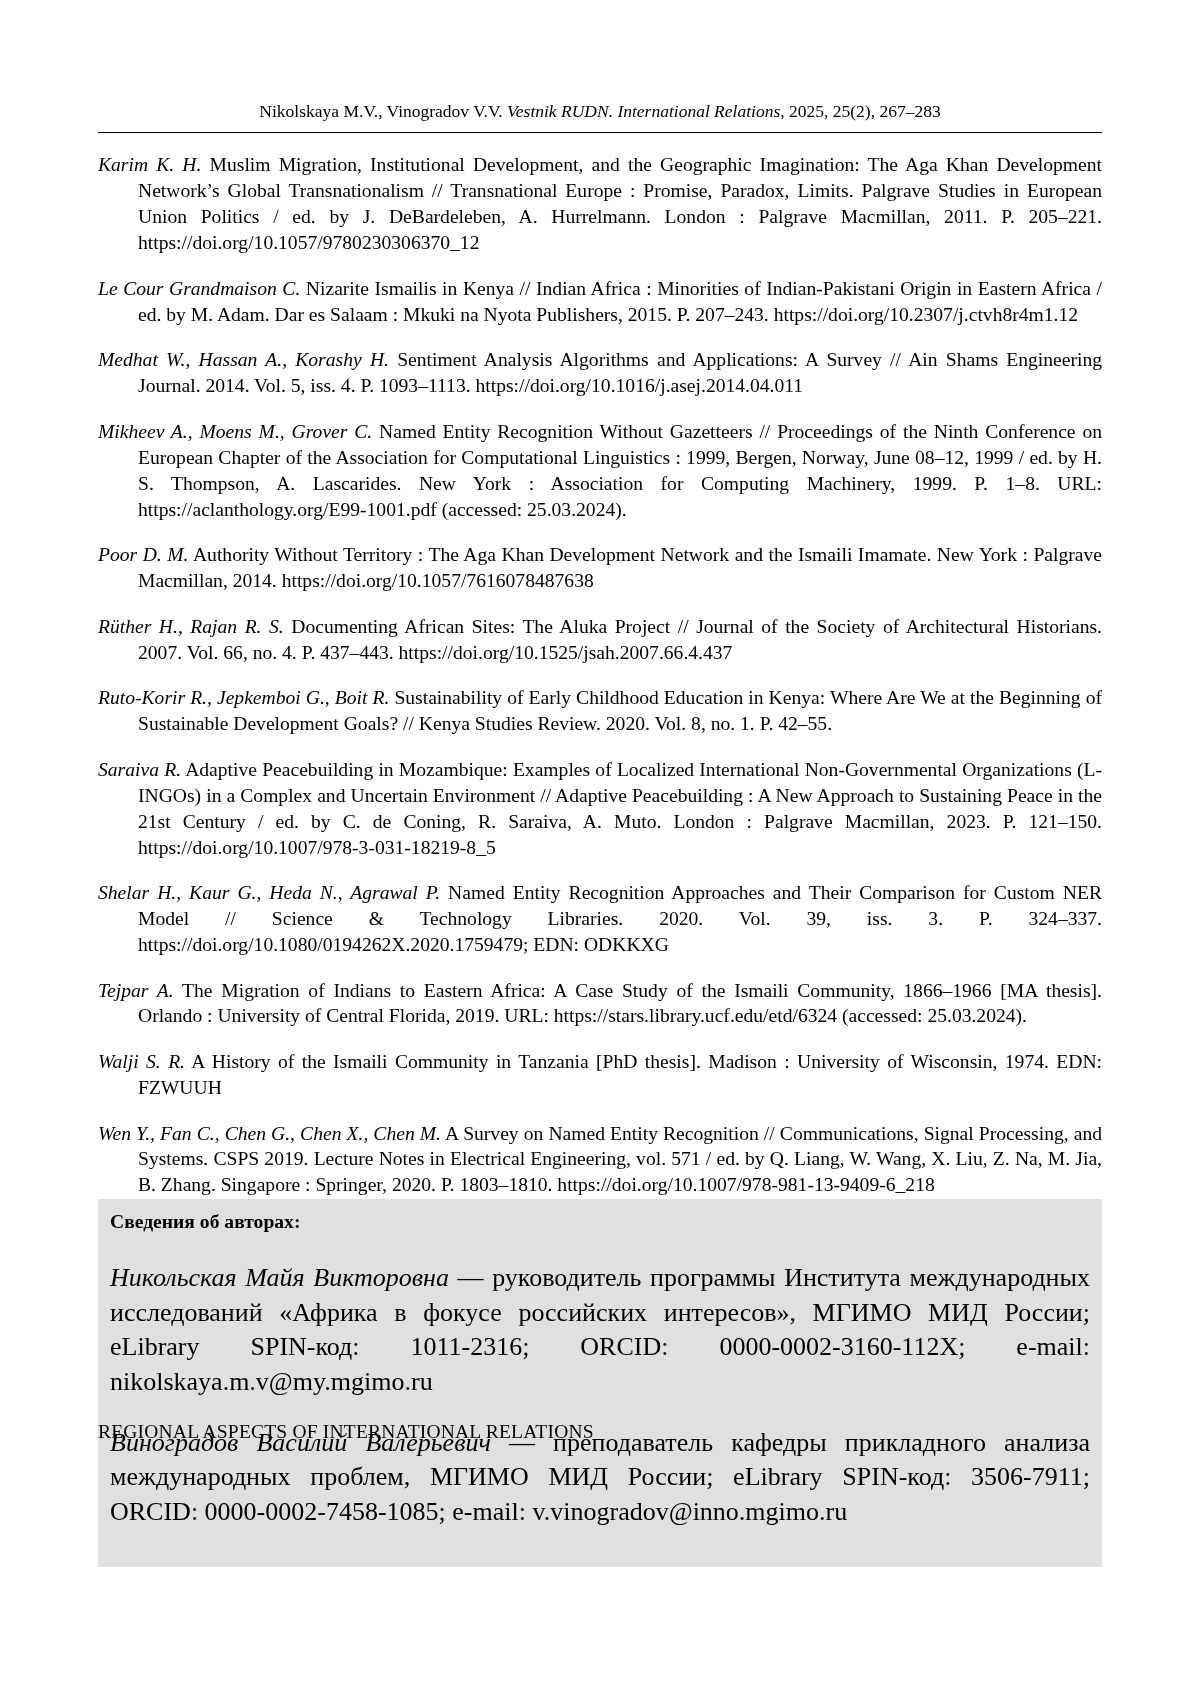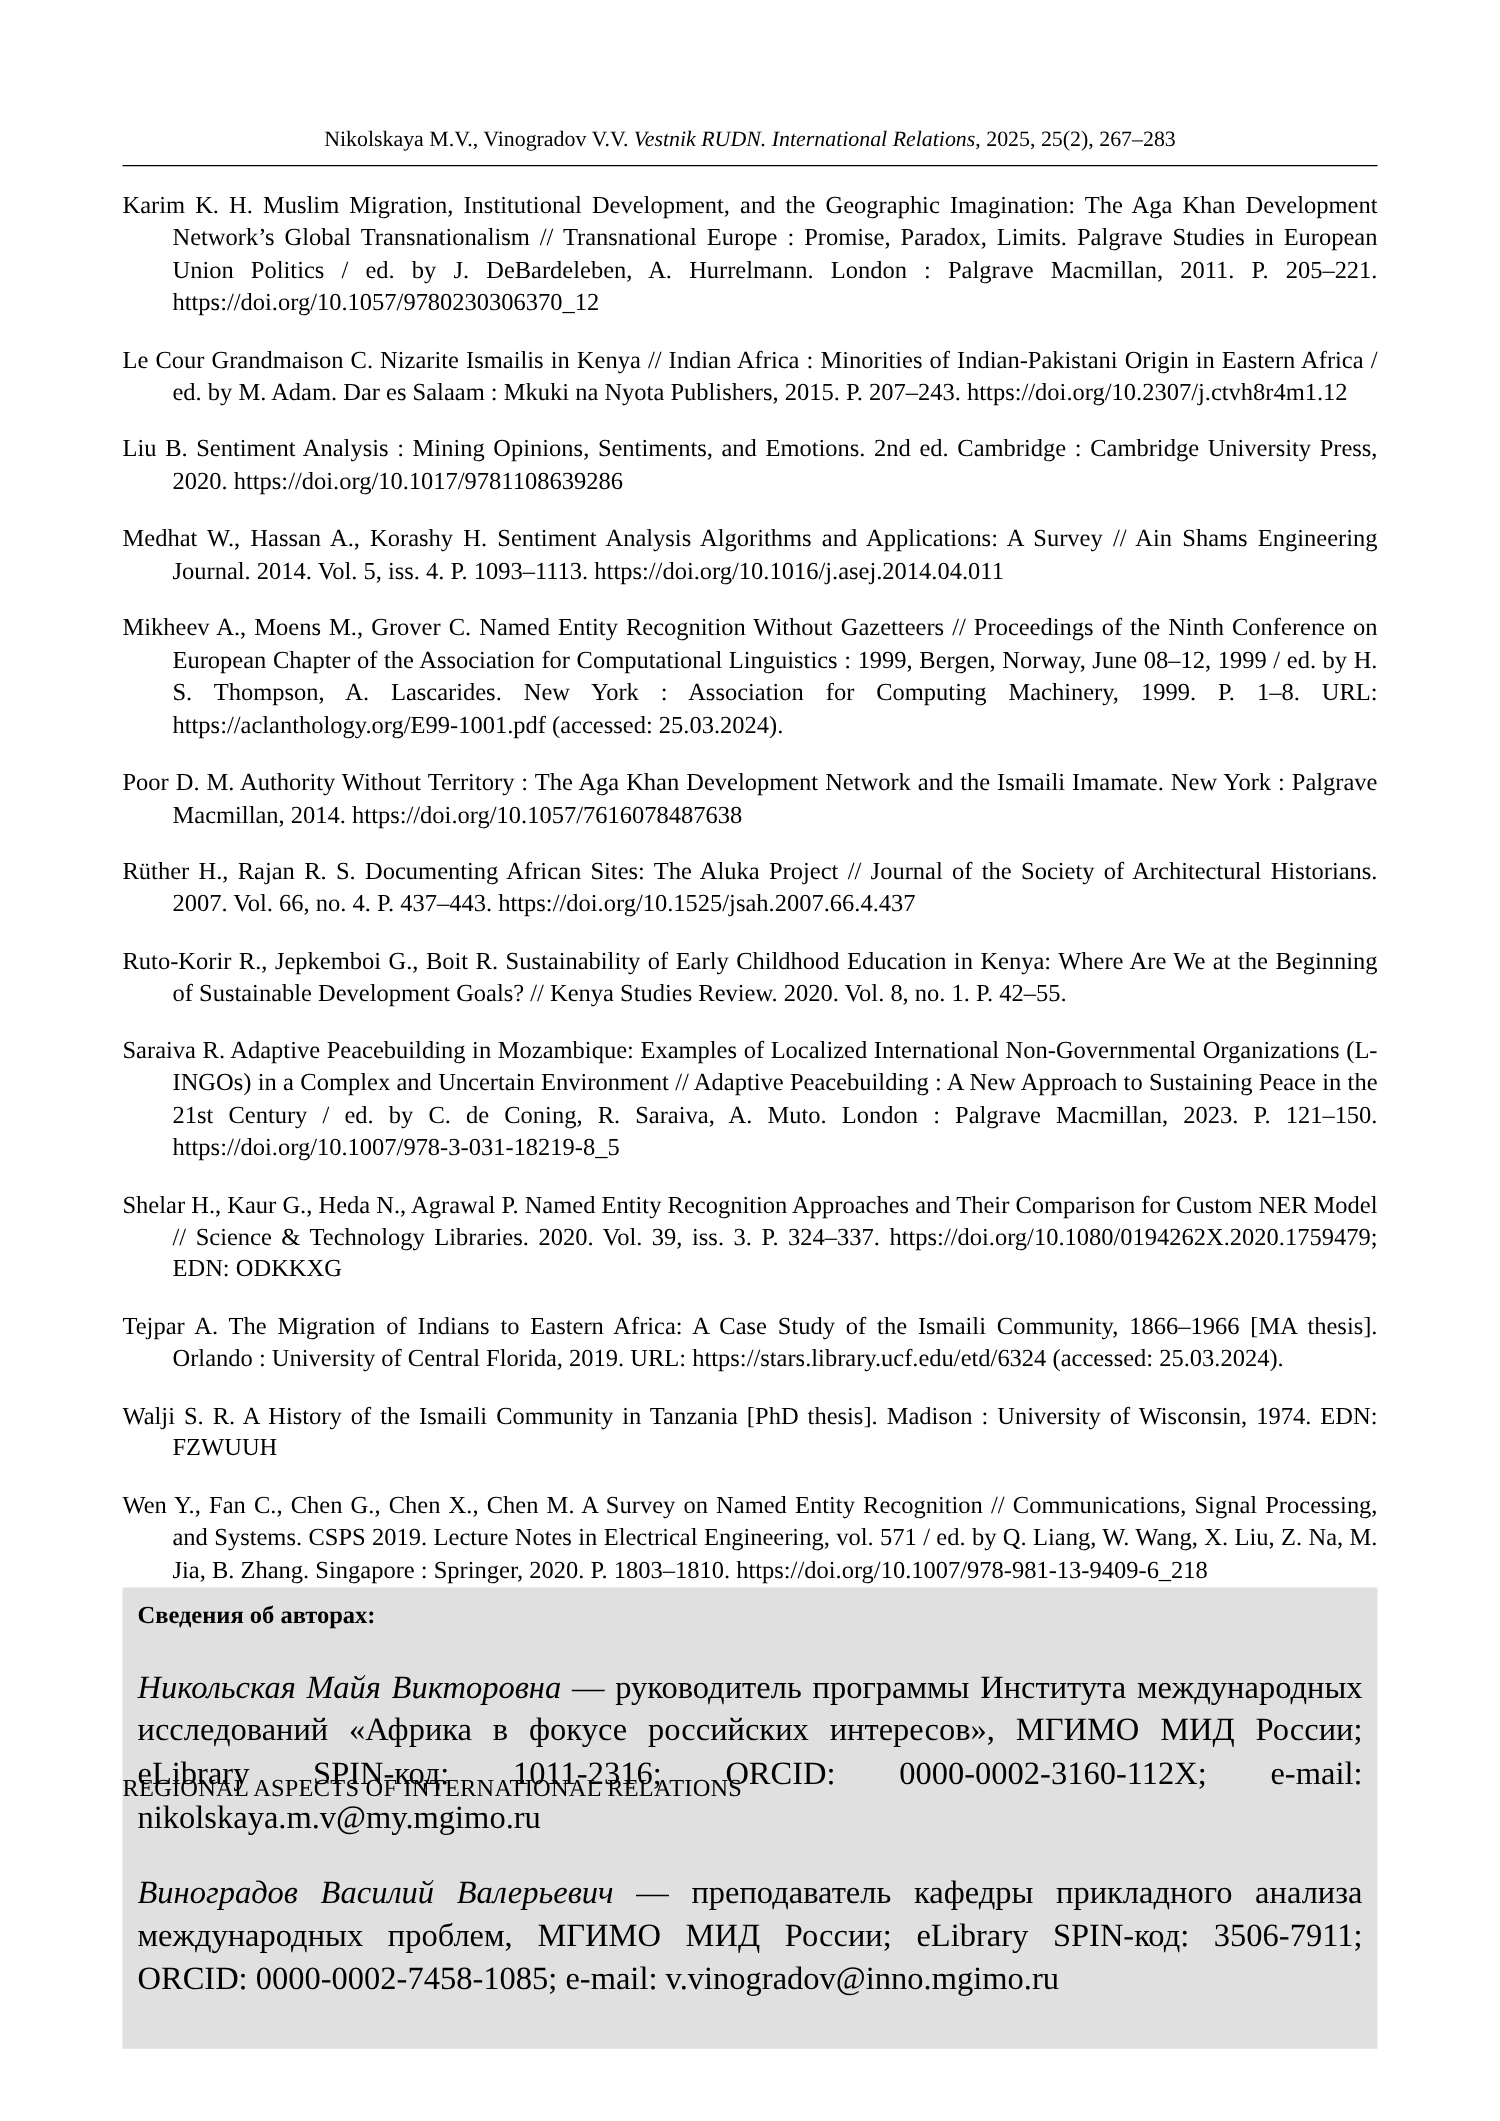--- a/index.html
+++ b/index.html
@@ -46,20 +46,21 @@
     font-size: 19.6px;
     line-height: 1.325;
     text-align: justify;
     text-justify: inter-word;
     padding-left: 40px;
     text-indent: -40px;
     margin-bottom: 0.5px;
     word-spacing: 0;
   }
   .ref .au {
+    font-style: italic;
   }
   .info-box {
     background: #e0e0e0;
     padding: 10px 12px 12px 12px;
     box-sizing: border-box;
     width: 1004px;
   }
   .info-title {
     font-weight: bold;
     font-size: 19.6px;
@@ -102,21 +103,20 @@
     <div class="running-head">
       <span>Nikolskaya M.V., Vinogradov V.V. </span><span class="ital">Vestnik RUDN. International Relations</span><span>, 2025, 25(2), 267–283</span>
     </div>
 
     <div class="refs">
 
       <p class="ref"><span class="au">Karim K. H.</span><span> Muslim Migration, Institutional Development, and the Geographic Imagination: The Aga Khan Development Network’s Global Transnationalism // Transnational Europe : Promise, Paradox, Limits. Palgrave Studies in European Union Politics / ed. by J. DeBardeleben, A. Hurrelmann. London : Palgrave Macmillan, 2011. P. 205–221. https://doi.org/10.1057/9780230306370_12</span></p>
 
       <p class="ref"><span class="au">Le Cour Grandmaison C.</span><span> Nizarite Ismailis in Kenya // Indian Africa : Minorities of Indian-Pakistani Origin in Eastern Africa / ed. by M. Adam. Dar es Salaam : Mkuki na Nyota Publishers, 2015. P. 207–243. https://doi.org/10.2307/j.ctvh8r4m1.12</span></p>
 
-      <p class="ref"><span class="au">Liu B.</span><span> Sentiment Analysis : Mining Opinions, Sentiments, and Emotions. 2nd ed. Cambridge : Cambridge University Press, 2020. https://doi.org/10.1017/9781108639286</span></p>
 
       <p class="ref"><span class="au">Medhat W., Hassan A., Korashy H.</span><span> Sentiment Analysis Algorithms and Applications: A Survey // Ain Shams Engineering Journal. 2014. Vol. 5, iss. 4. P. 1093–1113. https://doi.org/10.1016/j.asej.2014.04.011</span></p>
 
       <p class="ref"><span class="au">Mikheev A., Moens M., Grover C.</span><span> Named Entity Recognition Without Gazetteers // Proceedings of the Ninth Conference on European Chapter of the Association for Computational Linguistics : 1999, Bergen, Norway, June 08–12, 1999 / ed. by H. S. Thompson, A. Lascarides. New York : Association for Computing Machinery, 1999. P. 1–8. URL: https://aclanthology.org/E99-1001.pdf (accessed: 25.03.2024).</span></p>
 
       <p class="ref"><span class="au">Poor D. M.</span><span> Authority Without Territory : The Aga Khan Development Network and the Ismaili Imamate. New York : Palgrave Macmillan, 2014. https://doi.org/10.1057/7616078487638</span></p>
 
       <p class="ref"><span class="au">Rüther H., Rajan R. S.</span><span> Documenting African Sites: The Aluka Project // Journal of the Society of Architectural Historians. 2007. Vol. 66, no. 4. P. 437–443. https://doi.org/10.1525/jsah.2007.66.4.437</span></p>
 
       <p class="ref"><span class="au">Ruto-Korir R., Jepkemboi G., Boit R.</span><span> Sustainability of Early Childhood Education in Kenya: Where Are We at the Beginning of Sustainable Development Goals? // Kenya Studies Review. 2020. Vol. 8, no. 1. P. 42–55.</span></p>

